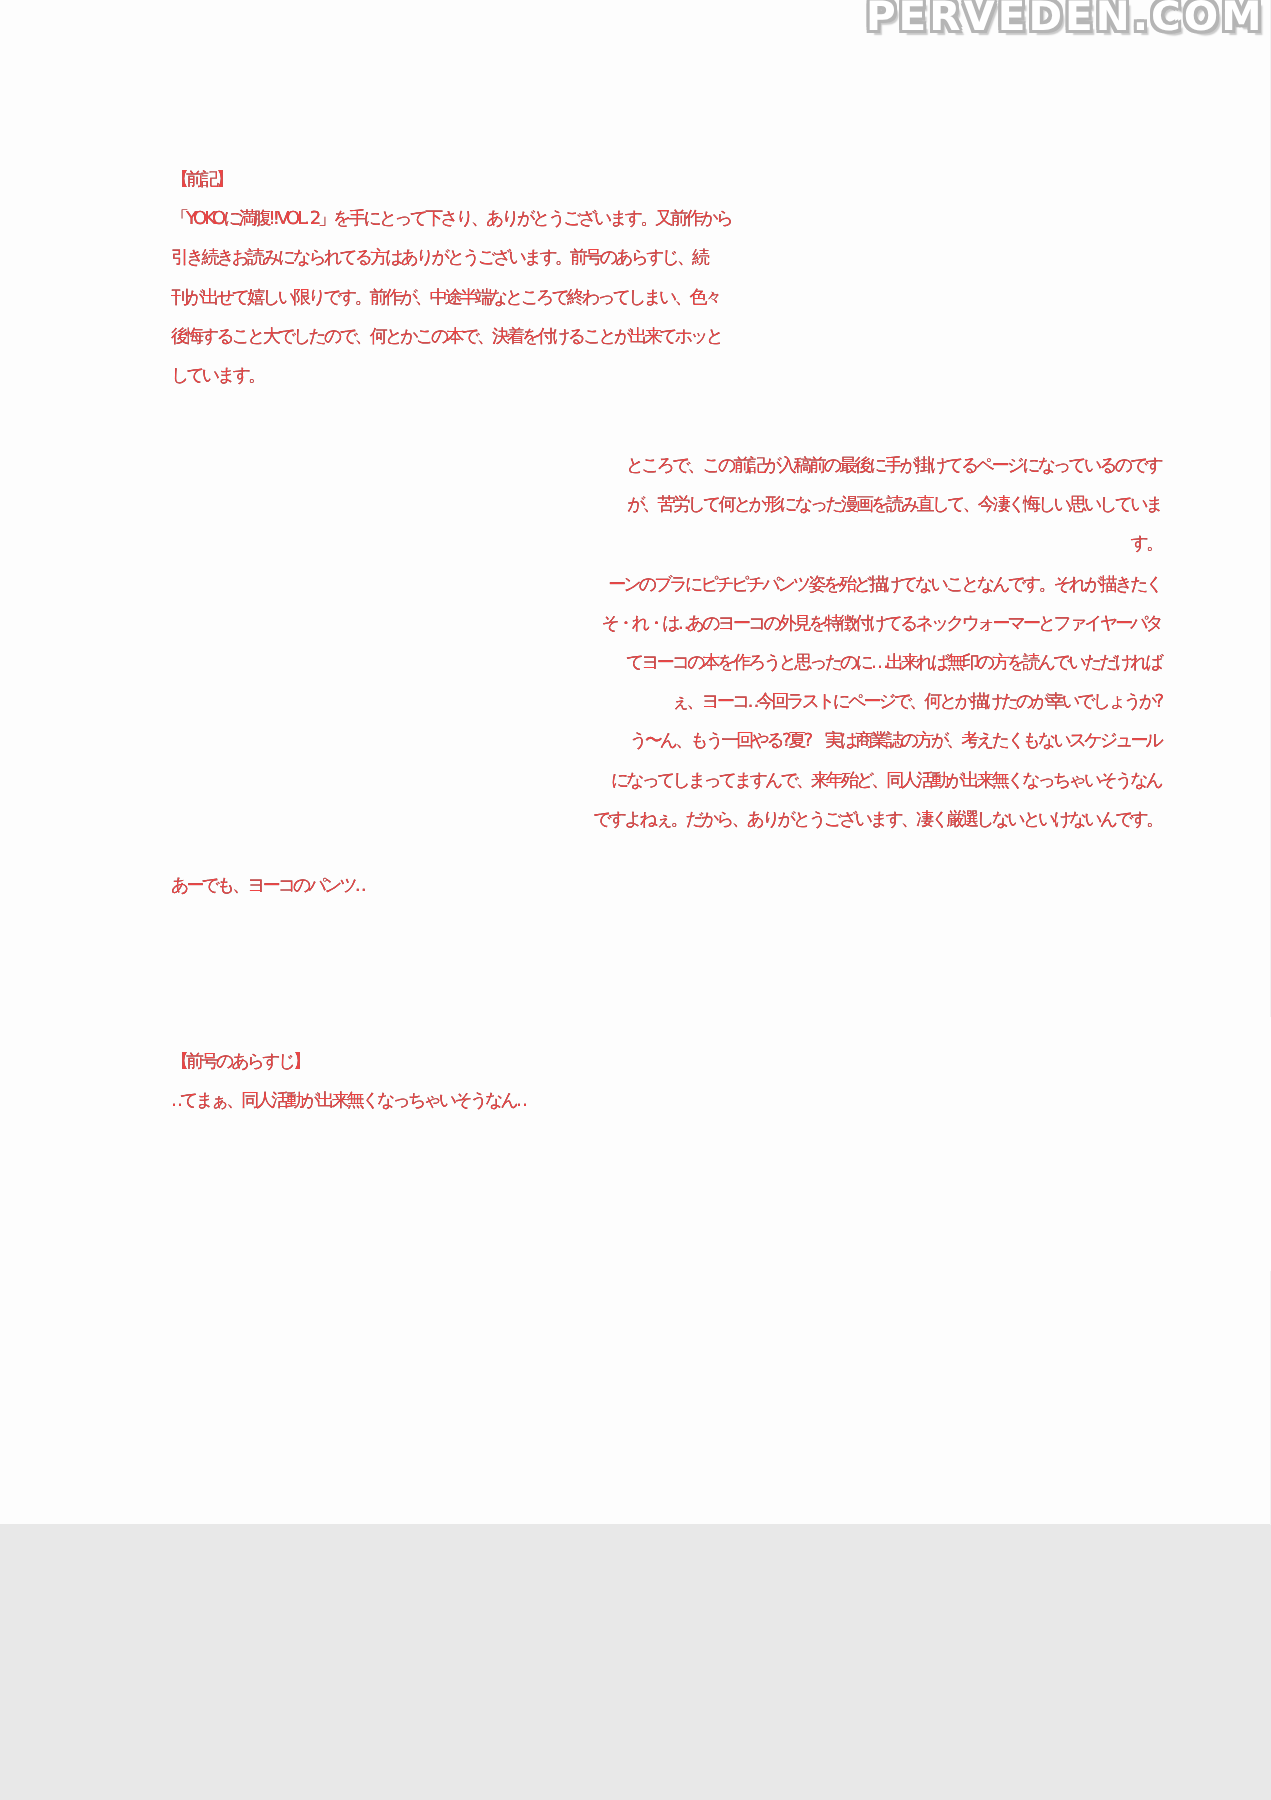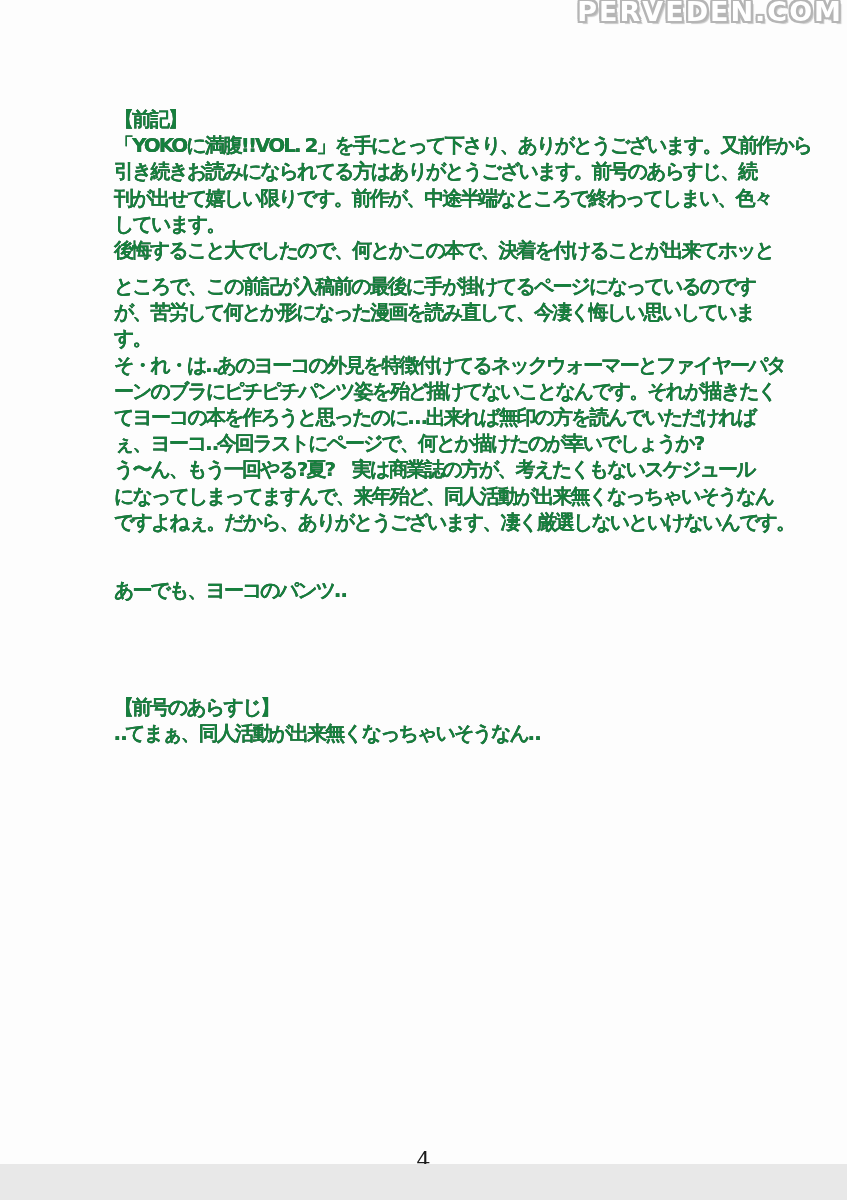--- a/index.html
+++ b/index.html
@@ -1,39 +1,39 @@
 <!DOCTYPE html>
 <html><head>
 <meta charset="utf-8">
 <style>
   html, body { margin: 0; padding: 0; background: #e8e8e8; }
   .page {
     position: relative;
     width: 847px;
-    height: 1164px;
+    height: 1016px;
     margin: 0 auto;
     background: #fdfdfd;
     overflow: hidden;
     font-family: "DejaVu Sans", sans-serif;
   }
   
   .text-block {
     position: absolute;
     left: 114px;
     width: 660px;
-    font-weight: bold;
-    font-size: 20px;
+    font-weight: normal;
+    font-size: 12px;
     line-height: 26.2px;
     letter-spacing: -2px;
-    color: #15803d;
+    color: #ef4444;
     white-space: nowrap;
     text-rendering: optimizeLegibility;
   }
   .block-foreword   { top: 106px; }
-  .block-body       { top: 273px; }
+  .block-body       { top: 297px; text-align: right; }
   .block-aside      { top: 577px; }
   .block-synopsis   { top: 694px; }
   .line { height: 26.2px; }
   
   .text-block .line { text-shadow: 0 0 0.4px #444; }
 
   .watermark {
     position: absolute;
     top: -4px;
     right: 4px;
@@ -66,30 +66,30 @@
 
 <div class="page">
 
   <div class="watermark">PERVEDEN.COM</div>
 
   <div class="text-block block-foreword">
     <div class="line">【前記】</div>
     <div class="line">「YOKOに満腹!!VOL. 2」を手にとって下さり、ありがとうございます。又前作から</div>
     <div class="line">引き続きお読みになられてる方はありがとうございます。前号のあらすじ、続</div>
     <div class="line">刊が出せて嬉しい限りです。前作が、中途半端なところで終わってしまい、色々</div>
+    <div class="line">後悔すること大でしたので、何とかこの本で、決着を付けることが出来てホッと</div>
     <div class="line">しています。</div>
-    <div class="line">後悔すること大でしたので、何とかこの本で、決着を付けることが出来てホッと</div>
   </div>
 
   <div class="text-block block-body">
     <div class="line">ところで、この前記が入稿前の最後に手が掛けてるページになっているのです</div>
     <div class="line">が、苦労して何とか形になった漫画を読み直して、今凄く悔しい思いしていま</div>
     <div class="line">す。</div>
+    <div class="line">ーンのブラにピチピチパンツ姿を殆ど描けてないことなんです。それが描きたく</div>
     <div class="line">そ・れ・は‥あのヨーコの外見を特徴付けてるネックウォーマーとファイヤーパタ</div>
-    <div class="line">ーンのブラにピチピチパンツ姿を殆ど描けてないことなんです。それが描きたく</div>
     <div class="line">てヨーコの本を作ろうと思ったのに…出来れば無印の方を読んでいただければ</div>
     <div class="line">ぇ、ヨーコ‥今回ラストにページで、何とか描けたのが幸いでしょうか?</div>
     <div class="line">う〜ん、もう一回やる?夏?　実は商業誌の方が、考えたくもないスケジュール</div>
     <div class="line">になってしまってますんで、来年殆ど、同人活動が出来無くなっちゃいそうなん</div>
     <div class="line">ですよねぇ。だから、ありがとうございます、凄く厳選しないといけないんです。</div>
   </div>
 
   <div class="text-block block-aside">
     <div class="line">あーでも、ヨーコのパンツ‥</div>
   </div>

